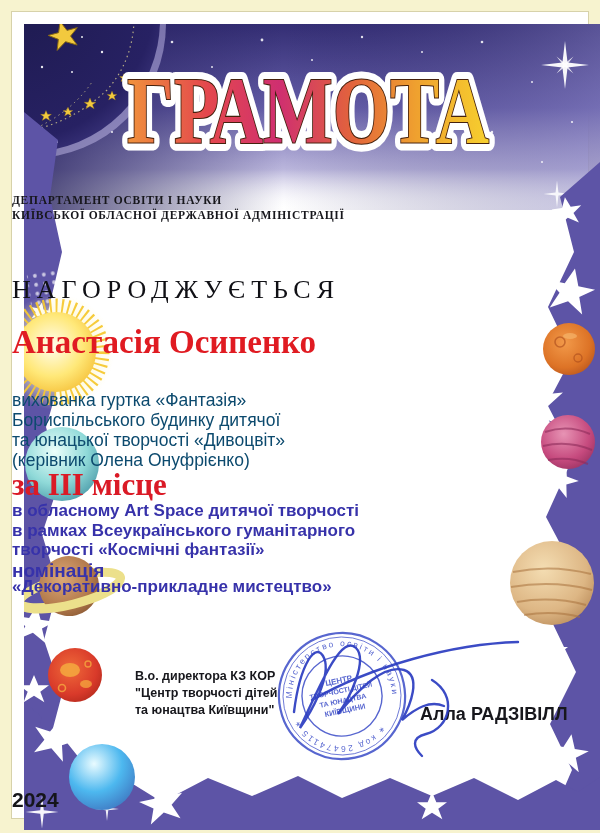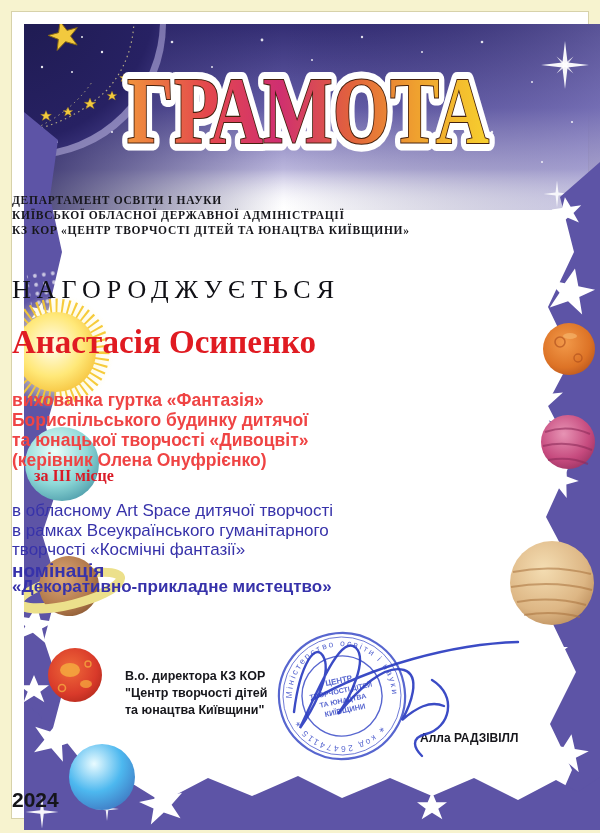--- a/index.html
+++ b/index.html
@@ -8,28 +8,28 @@
   .cert{position:absolute;left:12px;top:12px;width:576px;height:806px;background:#ffffff;
         box-shadow:0 0 0 1px rgba(120,110,60,.25);}
   .art{position:absolute;left:0;top:0;z-index:1;}
   .overlay{position:absolute;left:0;top:0;z-index:3;pointer-events:none;}
   .txt{position:absolute;left:0;right:0;text-align:left;color:#141414;z-index:2;}
   .org{top:181px;font-family:"Liberation Serif",serif;font-weight:bold;font-size:11.5px;
        line-height:15px;letter-spacing:.7px;color:#17171c;}
   .award{top:263px;font-family:"Liberation Serif",serif;font-weight:normal;font-size:26px;
          letter-spacing:6px;color:#101015;}
   .name{top:312px;font-family:"Liberation Serif",serif;font-weight:bold;font-size:33px;color:#e01b22;}
-  .desc{top:378px;font-weight:bold;font-size:17.5px;line-height:20px;color:#ef4444;}
-  .place{top:455px;font-family:"Liberation Serif",serif;font-weight:bold;font-size:16px;color:#da1a26;margin-left:22px;}
-  .comp{top:489px;font-weight:normal;font-size:17px;line-height:19.5px;color:#3732aa;}
+  .desc{top:378px;font-weight:normal;font-size:17.5px;line-height:20px;color:#0c4a6e;}
+  .place{top:455px;font-family:"Liberation Serif",serif;font-weight:bold;font-size:31px;color:#da1a26;}
+  .comp{top:489px;font-weight:bold;font-size:17px;line-height:19.5px;color:#3732aa;}
   .nomlbl{top:548px;font-weight:bold;font-size:19px;color:#3732aa;}
   .nomval{top:565px;font-weight:bold;font-size:17px;color:#3732aa;}
-  .sigblock{position:absolute;left:113px;top:656px;z-index:2;text-align:left;
+  .sigblock{position:absolute;left:123px;top:656px;z-index:2;text-align:left;
             font-weight:bold;font-size:12.5px;line-height:17px;color:#17171c;}
-  .signer{position:absolute;left:408px;top:719px;z-index:2;font-weight:bold;font-size:12px;color:#17171c;}
+  .signer{position:absolute;left:408px;top:692px;z-index:2;font-weight:bold;font-size:18px;color:#17171c;}
   .year{top:776px;font-weight:bold;font-size:21px;color:#15151a;}
 </style>
 </head>
 <body>
 
 <div class="page">
   <div class="cert">
 
     <svg class="art" width="600" height="833" viewBox="0 0 600 833">
       <defs>
@@ -236,21 +236,20 @@
         <g font-family="Liberation Serif, serif" font-weight="bold" font-size="96" text-anchor="middle">
           <text x="296" y="131" textLength="362" lengthAdjust="spacingAndGlyphs" fill="#ffffff" stroke="#ffffff" stroke-width="16" stroke-linejoin="round">ГРАМОТА</text>
           <text x="296" y="131" textLength="362" lengthAdjust="spacingAndGlyphs" fill="url(#titleGrad)" stroke="#45210d" stroke-width="2.2" paint-order="stroke">ГРАМОТА</text>
         </g>
       </g>
     </svg>
 
     <div class="txt org">
       <div>ДЕПАРТАМЕНТ ОСВІТИ І НАУКИ</div>
       <div>КИЇВСЬКОЇ ОБЛАСНОЇ ДЕРЖАВНОЇ АДМІНІСТРАЦІЇ</div>
-      <div>КЗ КОР «ЦЕНТР ТВОРЧОСТІ ДІТЕЙ ТА ЮНАЦТВА КИЇВЩИНИ»</div>
     </div>
 
     <div class="txt award">НАГОРОДЖУЄТЬСЯ</div>
 
     <div class="txt name">Анастасія Осипенко</div>
 
     <div class="txt desc">
       <div>вихованка гуртка «Фантазія»</div>
       <div>Бориспільського будинку дитячої</div>
       <div>та юнацької творчості «Дивоцвіт»</div>

